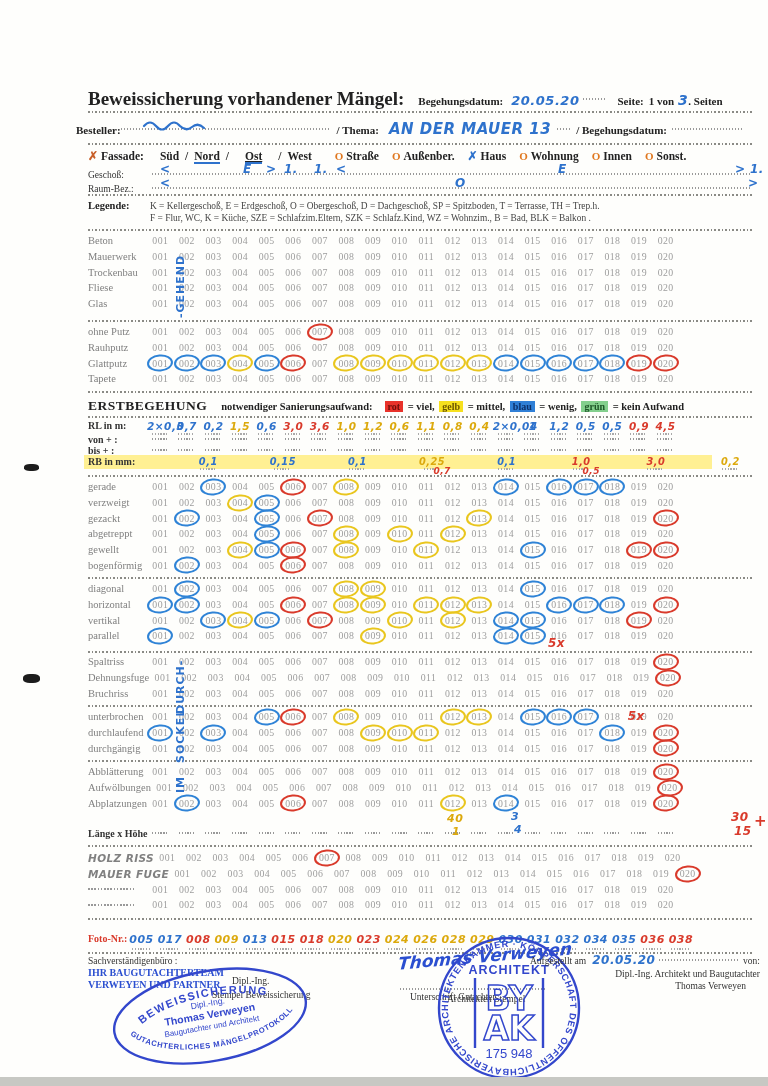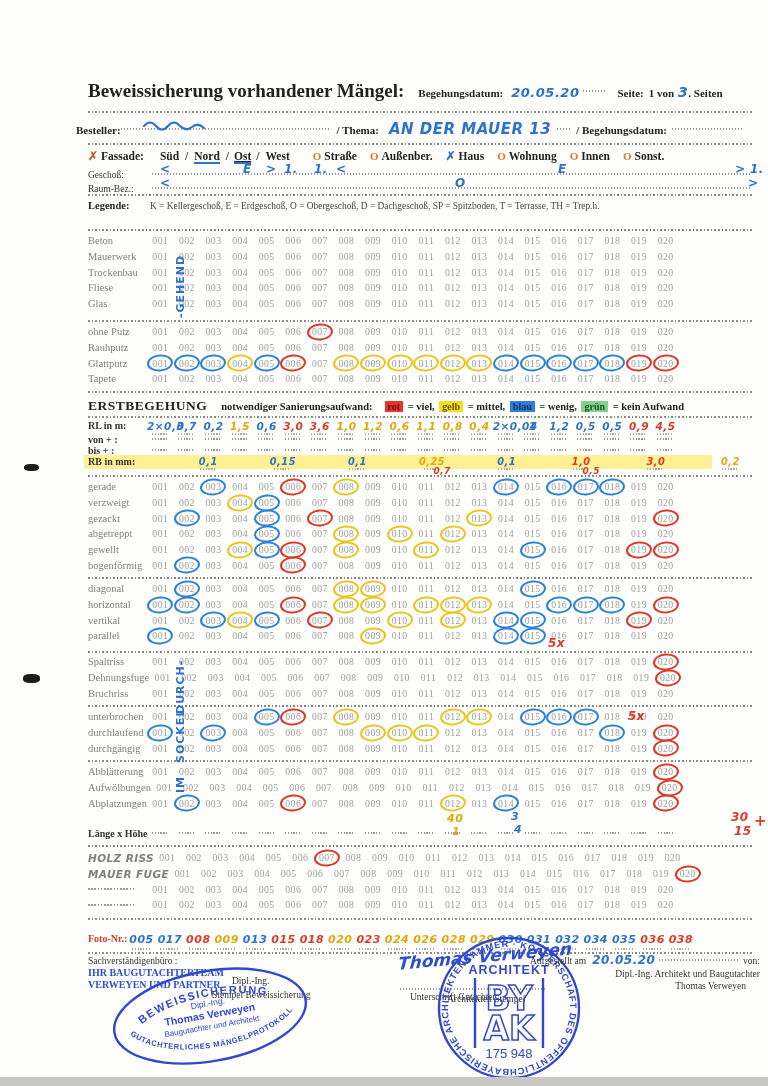--- a/index.html
+++ b/index.html
@@ -45,21 +45,21 @@
   .xmark{color:#2e72cc;font-weight:bold;margin-right:3px;font-size:12px;}
   .ul-blue{border-bottom:2px solid #2e72cc;}
   .smallcap{font-size:9.5px;color:#333;}
   .holemark{position:absolute;background:#1c1c1c;border-radius:40%;}
 </style>
 </head>
 <body>
 
 <div id="page">
 
-  <div class="abs" style="left:88px;top:80px;width:666px;display:flex;align-items:baseline;">
+  <div class="abs" style="left:88px;top:88px;width:666px;display:flex;align-items:baseline;">
     <span style="font-size:19px;font-weight:bold;">Beweissicherung vorhandener Mängel:</span>
     <span style="font-size:11px;font-weight:bold;margin-left:14px;">Begehungsdatum:</span>
     <span class="hand tb" style="font-size:13px;margin-left:8px;">20.05.20</span>
     <span class="dots" style="width:22px;align-self:center;margin-left:4px;"></span>
     <span style="font-size:11px;font-weight:bold;margin-left:12px;">Seite:</span>
     <span style="font-size:11px;font-weight:bold;margin-left:5px;">1 von</span>
     <span class="hand tb" style="font-size:14px;margin-left:4px;">3</span>
     <span style="font-size:11px;font-weight:bold;">. Seiten</span>
   </div>
   <div class="sep" style="top:111px;"></div>
@@ -84,21 +84,21 @@
       <span style="display: flex; align-items: baseline;">
         <span class="fass-it">
           <span class="xmark" style="color: rgb(200, 96, 42);">✗</span>
           <span>Fassade:</span>
         </span>
         <span class="fass-it" style="margin-right: 20px;">
           <span style="margin: 0px 3px;">Süd</span>
           <span style="margin: 0px 3px;">/</span>
           <span class="ul-blue" style="margin: 0px 3px;">Nord</span>
           <span style="margin: 0px 3px;">/</span>
-          <span class="ul-blue" style="margin: 0px 2px; text-decoration: underline;">Ost</span>
+          <span class="ul-blue" style="margin: 0px 13px; text-decoration: underline;">Ost</span>
           <span style="margin: 0px 3px;">/</span>
           <span style="margin: 0px 3px;">West</span>
         </span>
         <span class="fass-it">
           <span class="omark">O</span>
           <span>Straße</span>
         </span>
         <span class="fass-it">
           <span class="omark">O</span>
           <span>Außenber.</span>
@@ -131,20 +131,21 @@
     <span class="smallcap">Raum-Bez.:</span>
     <span class="dots abs" style="left:64px;top:9px;width:600px;"></span>
     <span id="raumTokens"><span class="hand tb" style="position: absolute; top: -2px; font-size: 12px; left: 72px;">&lt;</span><span class="hand tb" style="position: absolute; top: -2px; font-size: 12px; left: 367px;">O</span><span class="hand tb" style="position: absolute; top: -2px; font-size: 12px; left: 660px;">&gt;</span></span>
   </div>
   <div class="sep" style="top:194px;"></div>
 
   <div class="abs" style="left:88px;top:200px;width:666px;display:flex;">
     <span style="flex:0 0 62px;font-size:10.5px;font-weight:bold;">Legende:</span>
     <span style="font-size:9.4px;line-height:12px;color:#444;">
       <span>K = Kellergeschoß,  E = Erdgeschoß,  O = Obergeschoß,  D = Dachgeschoß,  SP = Spitzboden,  T = Terrasse,  TH = Trep.h.</span><br>
+      <span>F = Flur,  WC,  K = Küche,  SZE =  Schlafzim.Eltern,  SZK = Schlafz.Kind,  WZ = Wohnzim.,  B = Bad,  BLK = Balkon .</span>
     </span>
   </div>
   <div class="sep" style="top:229px;"></div>
 
   <div class="gridblock" style="top:233px;">
       <div class="gridrow">
         <div class="lbl">Beton</div>
         <div class="cells">
           <div class="cell"><span>001</span></div>
           <div class="cell"><span>002</span></div>

